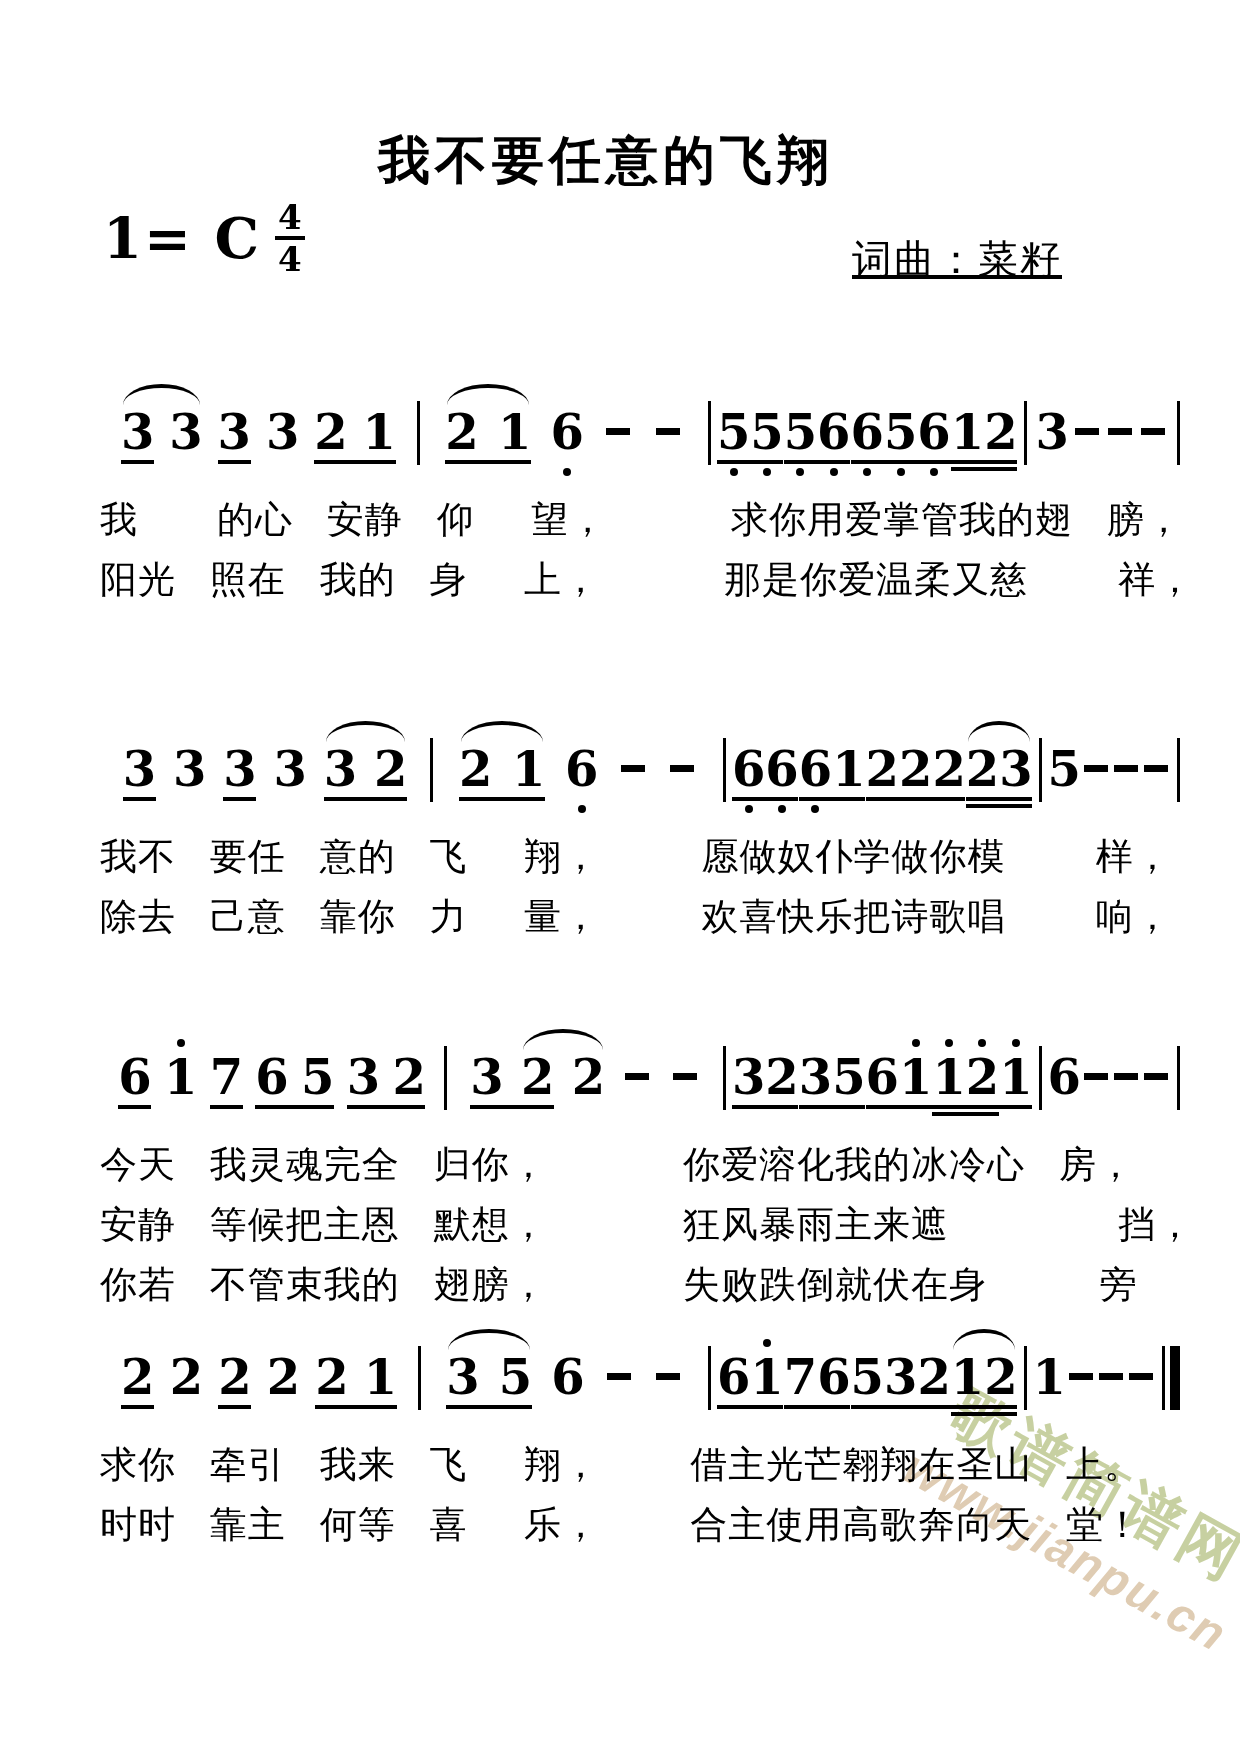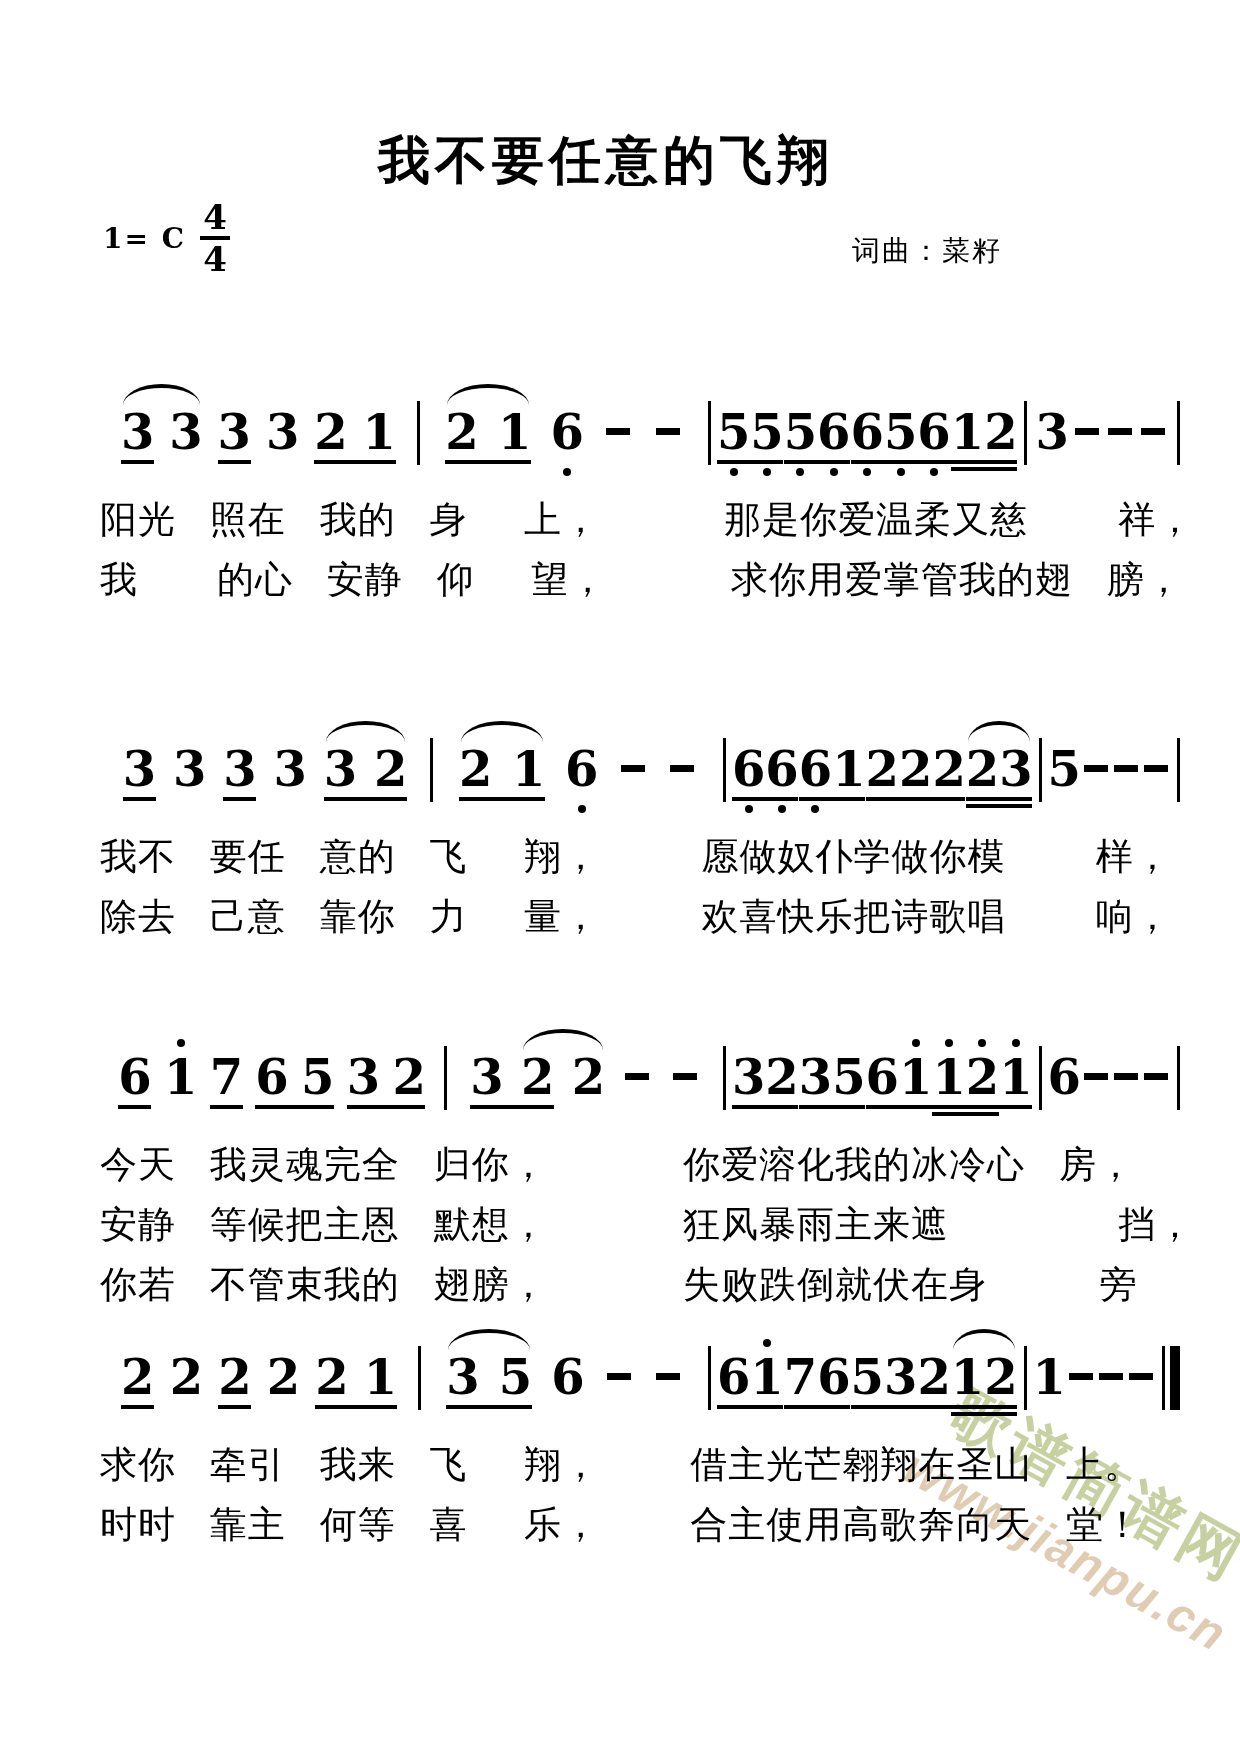--- a/index.html
+++ b/index.html
@@ -2,24 +2,24 @@
 <html><head>
 <meta charset="utf-8">
 <style>
   html,body{margin:0;padding:0;background:#ffffff;}
   .page{position:relative;width:1240px;height:1754px;background:#fff;overflow:hidden;
         font-family:"Liberation Sans","DejaVu Sans",sans-serif;color:#000;}
   .title{position:absolute;top:110px;left:0;width:1180px;margin:16px;text-align:center;
          font-size:52px;font-weight:900;letter-spacing:5px;}
   .keysig{position:absolute;left:103px;top:200px;display:flex;align-items:center;gap:14px;
           font-family:"DejaVu Serif","Liberation Serif",serif;font-weight:bold;}
-  .keysig .tonic{font-size:28px;letter-spacing:2px;}
+  .keysig .tonic{font-size:56px;letter-spacing:2px;}
   .meter{display:flex;flex-direction:column;align-items:center;line-height:1;font-size:34px;}
   .meter .fracbar{width:30px;height:4px;background:#000;margin:2px 0;}
-  .credit{position:absolute;left:852px;top:232px;font-size:28px;letter-spacing:2px;}
+  .credit{position:absolute;left:852px;top:232px;font-size:40px;letter-spacing:2px;text-decoration:underline;}
 
   #systems{position:absolute;left:100px;top:368px;width:1080px;z-index:2;}
   .system{height:302px;}
   .system:nth-child(1){margin-bottom:35px;}
   .system:nth-child(2){margin-bottom:6px;}
   .system:nth-child(3){margin-bottom:-2px;}
 
   .notation{position:relative;display:flex;align-items:flex-start;height:122px;
             padding-top:40px;box-sizing:border-box;}
   .measure{position:relative;display:flex;justify-content:space-evenly;align-items:flex-start;
@@ -111,22 +111,22 @@
           <div class="bar"></div>
           <div class="measure" style="flex-grow: 153;">
             <span class="note">3</span>
             <span class="note dash"></span>
             <span class="note dash"></span>
             <span class="note dash"></span>
           </div>
           <div class="bar"></div>
         </div>
         <div class="lyrics">
+          <div class="lyric">我       的心   安静   仰     望，           求你用爱掌管我的翅   膀，</div>
           <div class="lyric">阳光   照在   我的   身     上，           那是你爱温柔又慈        祥，</div>
-          <div class="lyric">我       的心   安静   仰     望，           求你用爱掌管我的翅   膀，</div>
         </div>
       </div>
       <div class="system">
         <div class="notation">
           <div class="measure" style="flex-grow: 350;">
             <span class="note">3</span>
             <span class="note">3</span>
             <span class="note">3</span>
             <span class="note">3</span>
             <span class="note">3</span>

